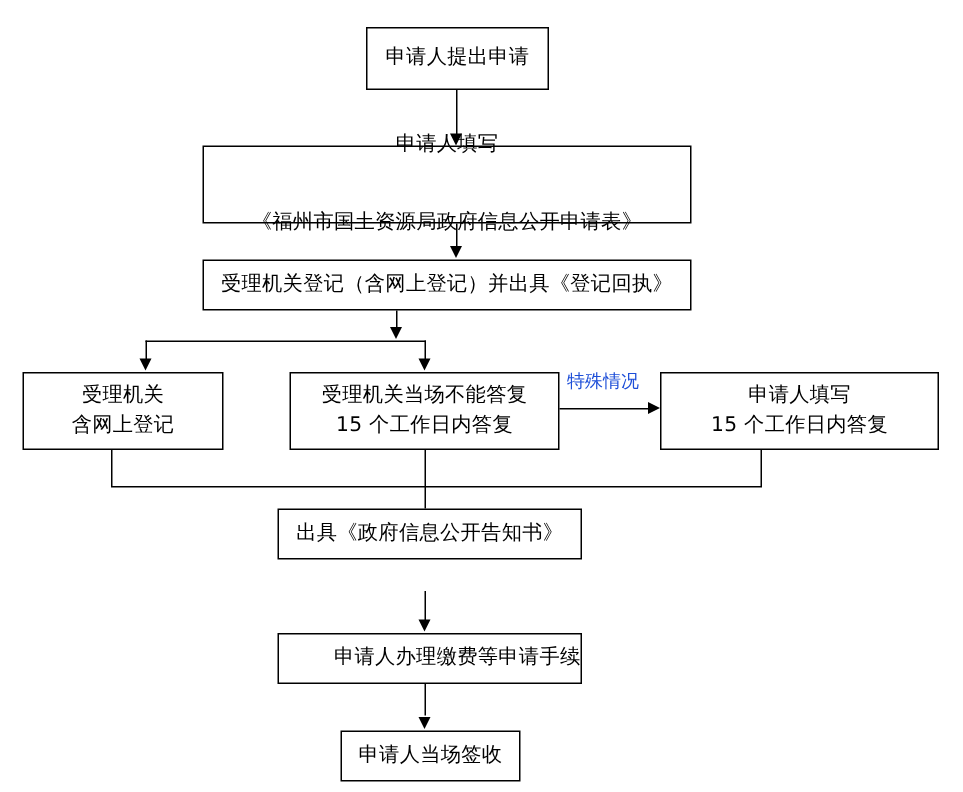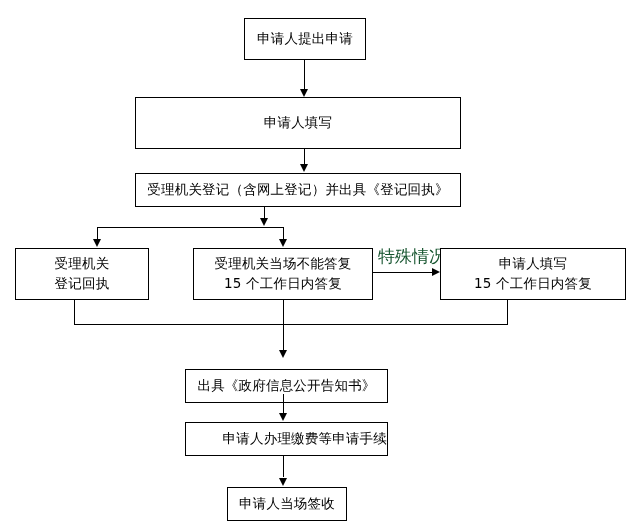--- a/index.html
+++ b/index.html
@@ -26,22 +26,22 @@
     justify-content: center;
     color: #000000;
     font-size: 13.5px;
     line-height: 1.45;
     letter-spacing: 0.2px;
     white-space: nowrap;
   }
   .node .ln { display: block; }
   .edge-label {
     position: absolute;
-    font-size: 17px;
-    color: #14532d;
+    font-size: 12px;
+    color: #1d4ed8;
     white-space: nowrap;
     line-height: 1;
   }
   .vline {
     position: absolute;
     width: 1px;
     background: #000000;
   }
   .hline {
     position: absolute;
@@ -72,40 +72,41 @@
 
   <div class="node" style="left:244px; top:18px; width:122px; height:42px;">
     <span class="ln">申请人提出申请</span>
   </div>
 
   <div class="vline" style="left:304px; top:60px; height:30px;"></div>
   <div class="arrow-down" style="left:300px; top:89px;"></div>
 
   <div class="node" style="left:135px; top:97px; width:326px; height:52px;gap:32px;">
     <span class="ln">申请人填写</span>
+    <span class="ln">《福州市国土资源局政府信息公开申请表》</span>
   </div>
 
   <div class="vline" style="left:304px; top:149px; height:16px;"></div>
   <div class="arrow-down" style="left:300px; top:164px;"></div>
 
   <div class="node" style="left:135px; top:173px; width:326px; height:34px;">
     <span class="ln">受理机关登记（含网上登记）并出具《登记回执》</span>
   </div>
 
   <div class="vline" style="left:264px; top:207px; height:12px;"></div>
   <div class="arrow-down" style="left:260px; top:218px;"></div>
   <div class="hline" style="left:97px; top:227px; width:187px;"></div>
   <div class="vline" style="left:97px; top:227px; height:13px;"></div>
   <div class="arrow-down" style="left:93px; top:239px;"></div>
   <div class="vline" style="left:283px; top:227px; height:13px;"></div>
   <div class="arrow-down" style="left:279px; top:239px;"></div>
 
   <div class="node" style="left:15px; top:248px; width:134px; height:52px;">
     <span class="ln">受理机关</span>
-    <span class="ln">登记回执</span>
+    <span class="ln">含网上登记</span>
   </div>
 
   <div class="node" style="left:193px; top:248px; width:180px; height:52px;">
     <span class="ln">受理机关当场不能答复</span>
     <span class="ln">15 个工作日内答复</span>
   </div>
 
   <div class="edge-label" style="left:378px; top:248px;">特殊情况</div>
   <div class="hline" style="left:373px; top:272px; width:60px;"></div>
   <div class="arrow-right" style="left:432px; top:268px;"></div>
@@ -116,21 +117,21 @@
   </div>
 
   <div class="vline" style="left:74px; top:300px; height:24px;"></div>
   <div class="vline" style="left:283px; top:300px; height:24px;"></div>
   <div class="vline" style="left:507px; top:300px; height:24px;"></div>
   <div class="hline" style="left:74px; top:324px; width:434px;"></div>
 
   <div class="vline" style="left:283px; top:324px; height:27px;"></div>
   <div class="arrow-down" style="left:279px; top:350px;"></div>
 
-  <div class="node" style="left:185px; top:339px; width:203px; height:34px;margin-top:30px;">
+  <div class="node" style="left:185px; top:339px; width:203px; height:34px;">
     <span class="ln">出具《政府信息公开告知书》</span>
   </div>
 
   <div class="vline" style="left:283px; top:394px; height:20px;"></div>
   <div class="arrow-down" style="left:279px; top:413px;"></div>
 
   <div class="node" style="left:185px; top:422px; width:203px; height:34px;align-items:flex-end;">
     <span class="ln">申请人办理缴费等申请手续</span>
   </div>
 

